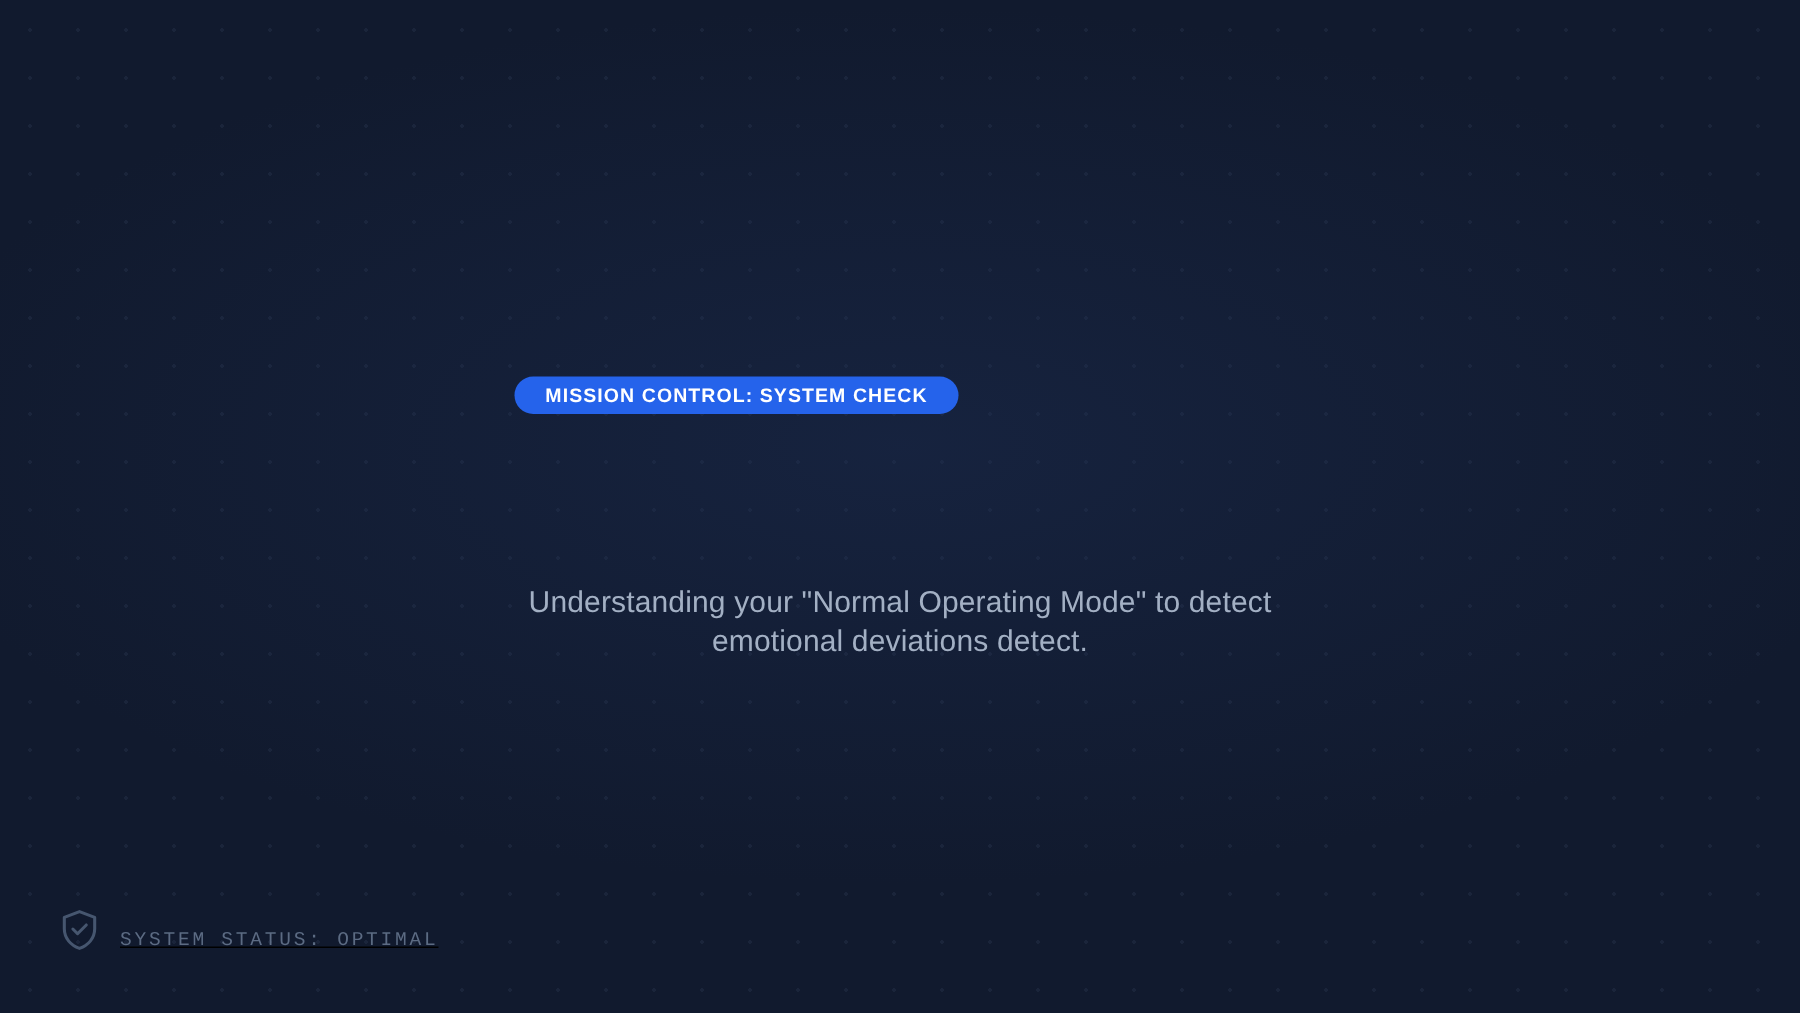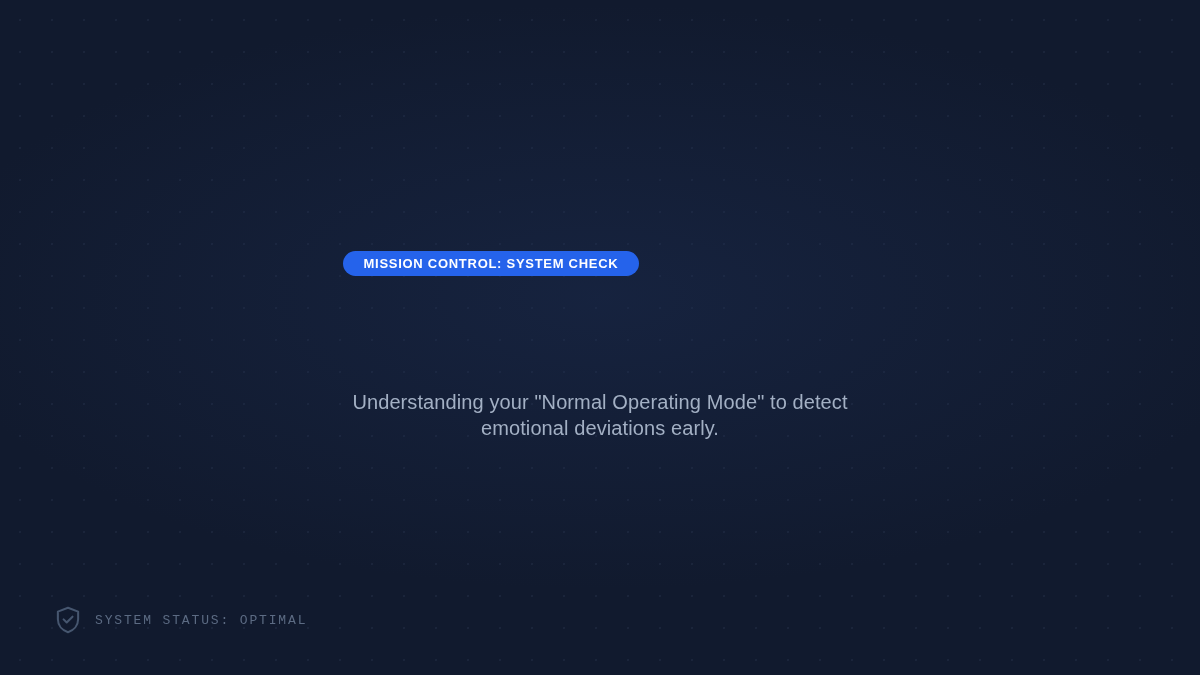--- a/index.html
+++ b/index.html
@@ -100,25 +100,26 @@
     letter-spacing: 0.1px;
     max-width: 640px;
   }
   .subtitle .ln {
     display: block;
   }
 
   
   .status-bar {
     position: absolute;
-    left: 55px;
+    left: 40px;
     bottom: 41px;
     display: flex;
-    align-items: center;
+    align-items: flex-end;
     gap: 14px;
+    text-decoration: underline;
   }
   .shield-icon {
     width: 26px;
     height: 28px;
     display: block;
     flex: 0 0 auto;
   }
   .shield-icon svg {
     display: block;
   }
@@ -139,21 +140,21 @@
   <div class="vignette"></div>
 
   <div class="badge-row">
     <span class="badge">MISSION CONTROL: SYSTEM CHECK</span>
   </div>
 
 
   <div class="subtitle-row">
     <p class="subtitle">
       <span class="ln">Understanding your "Normal Operating Mode" to detect</span>
-      <span class="ln">emotional deviations early.</span>
+      <span class="ln">emotional deviations detect.</span>
     </p>
   </div>
 
   <div class="status-bar">
     <span class="shield-icon">
       <svg viewBox="0 0 24 26" width="26" height="28" fill="none" xmlns="http://www.w3.org/2000/svg">
         <path d="M12 1.6 L21.4 5.2 V12.3 C21.4 18.2 17.3 22.6 12 24.4 C6.7 22.6 2.6 18.2 2.6 12.3 V5.2 Z" stroke="#46566f" stroke-width="1.9" stroke-linejoin="round" fill="none"></path>
         <path d="M7.9 12.4 L10.8 15.3 L16.2 9.9" stroke="#46566f" stroke-width="1.9" stroke-linecap="round" stroke-linejoin="round" fill="none"></path>
       </svg>
     </span>

